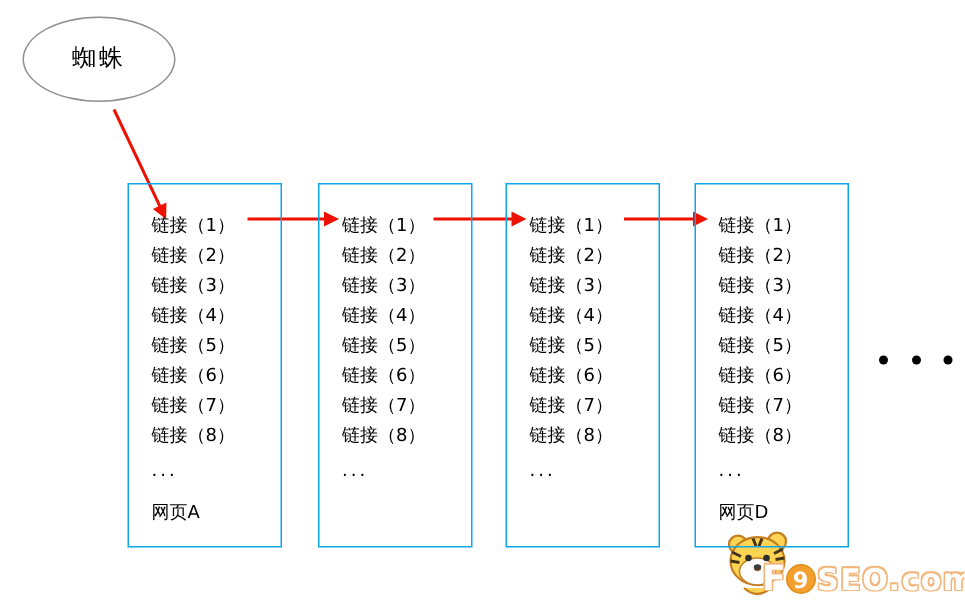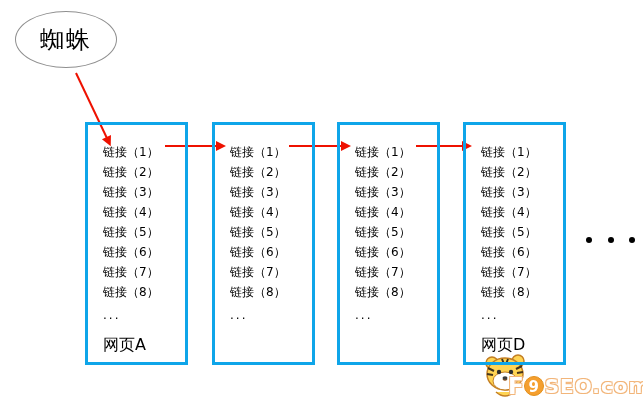--- a/index.html
+++ b/index.html
@@ -9,41 +9,41 @@
     font-family:"DejaVu Sans","Liberation Sans",sans-serif;
     color:#000;
   }
   
   .spider-ellipse{
     position:absolute;left:15px;top:11px;width:100px;height:55px;
     border:1px solid #8f8f8f;border-radius:50%;
     display:flex;align-items:center;justify-content:center;
     background:#fff;
   }
-  .spider-label{font-size:24px;letter-spacing:2px;font-family:"DejaVu Serif","Liberation Serif",serif;}
+  .spider-label{font-size:16px;letter-spacing:2px;font-family:"DejaVu Serif","Liberation Serif",serif;}
   
   .arrow{position:absolute;height:2px;background:#ee1100;}
   .arrow .head{
     position:absolute;right:-9px;top:-4px;width:0;height:0;
     border-left:10px solid #ee1100;border-top:5px solid transparent;border-bottom:5px solid transparent;
   }
   .spider-arrow{left:76px;top:72px;width:72px;transform:rotate(64.6deg);transform-origin:0 1px;}
   .arrow-ab{left:165px;top:145px;width:52px;}
   .arrow-bc{left:289px;top:145px;width:53px;}
   .arrow-cd{left:416px;top:145px;width:47px;}
   
   .page-box{
     position:absolute;top:122px;width:103px;height:243px;
-    border:3px solid #0ea5e9;box-sizing:border-box;
+    border:1px solid #0ea5e9;box-sizing:border-box;
     padding:17px 0 0 15px;font-size:12px;z-index:2;
   }
   .box-a{left:85px;}  .box-b{left:212px;}  .box-c{left:337px;}  .box-d{left:463px;}
   .link-row{height:20px;line-height:20px;white-space:nowrap;}
   .more-row{height:22px;line-height:22px;margin-top:2px;letter-spacing:2px;}
-  .page-label{margin-top:9px;font-size:16px;}
+  .page-label{margin-top:9px;font-size:12px;}
   
   .cont-dot{position:absolute;top:237px;width:6px;height:6px;border-radius:50%;background:#000;}
   .cd1{left:586px;} .cd2{left:608px;} .cd3{left:629px;}
   
   .watermark{position:absolute;left:480px;top:348px;width:163px;height:52px;z-index:1;opacity:.95;}
   .tiger{position:absolute;left:2px;top:4px;}
   .wm-brand{
     position:absolute;left:48px;top:8px;
     font-size:19px;font-weight:bold;letter-spacing:1px;white-space:nowrap;
     color:#ffffff;

